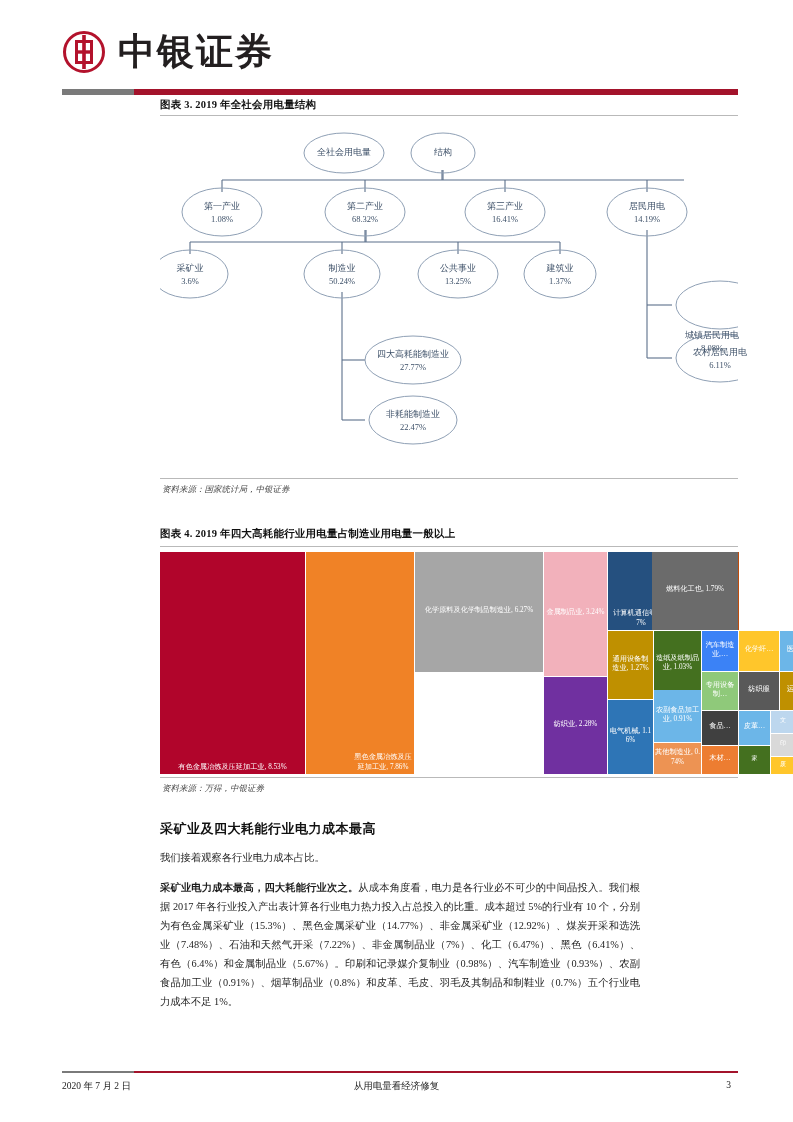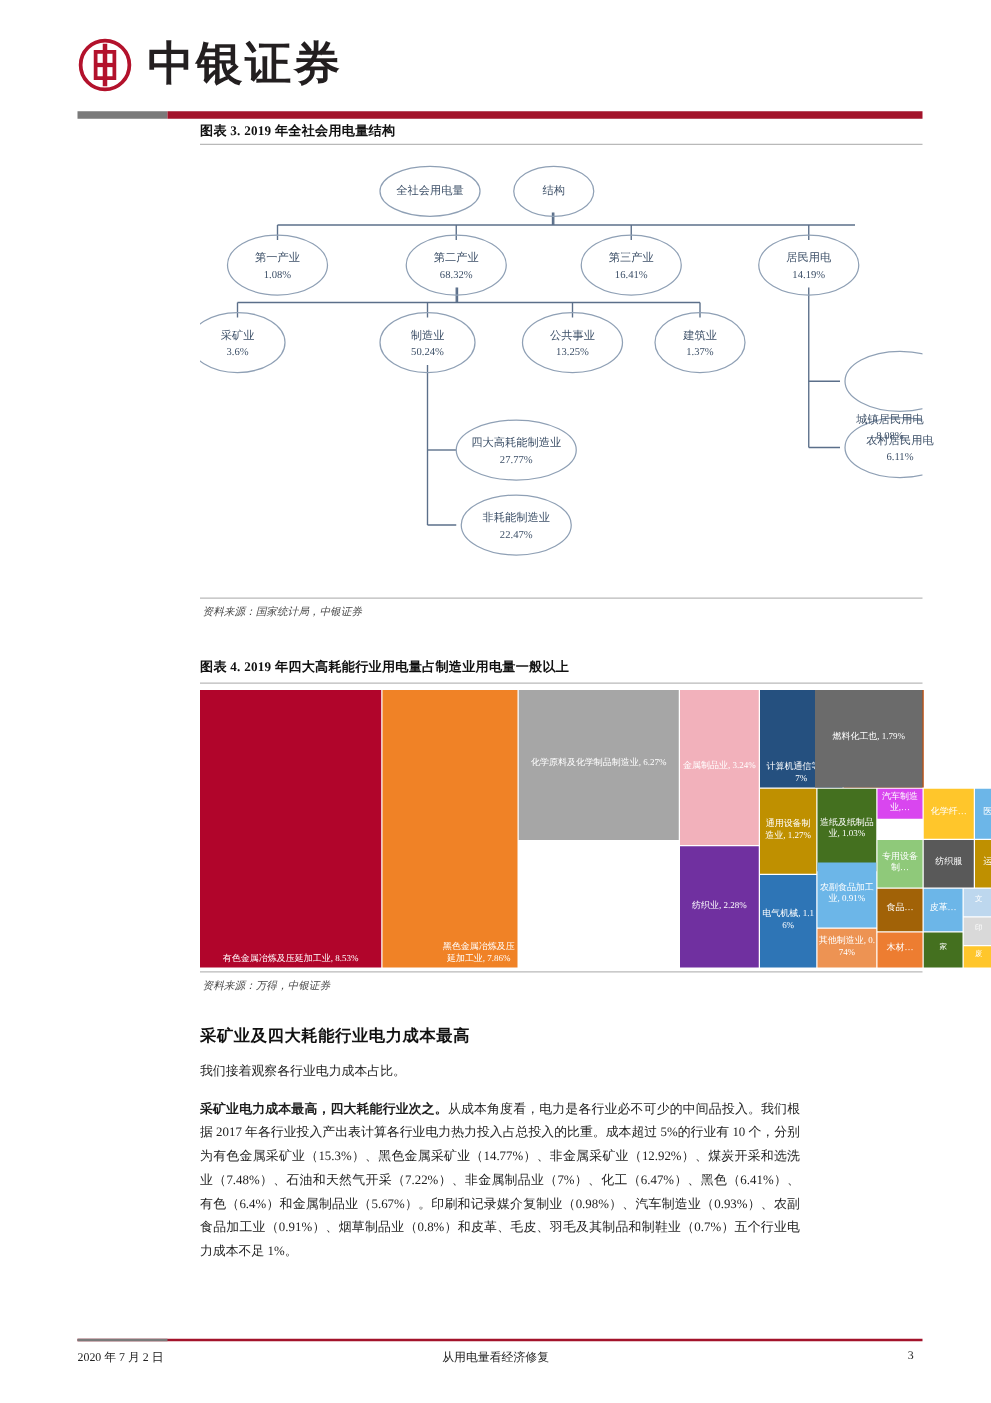--- a/index.html
+++ b/index.html
@@ -276,33 +276,33 @@
       </div>
 
     <div class="tm-cell mid" style="left:494px;top:138px;width:47px;height:52px;background:#6cb6e8;">
       <span class="tm-txt">农副食品加工业, 0.91%</span>
       </div>
 
     <div class="tm-cell mid" style="left:494px;top:191px;width:47px;height:31px;background:#ed9353;">
       <span class="tm-txt">其他制造业, 0.74%</span>
       </div>
 
-    <div class="tm-cell mid" style="left:542px;top:79px;width:36px;height:24px;background:#d946ef;">
+    <div class="tm-cell mid" style="left:542px;top:79px;width:36px;height:40px;background:#3b82f6;">
       <span class="tm-txt">汽车制造业,…</span>
       </div>
 
     <div class="tm-cell mid" style="left:579px;top:79px;width:0;height:0;"></div>
 
     <div class="tm-cell mid" style="left:579px;top:79px;width:0;height:0;"></div>
 
     <div class="tm-cell mid" style="left:542px;top:120px;width:36px;height:38px;background:#8fc97a;">
       <span class="tm-txt">专用设备制…</span>
       </div>
 
-    <div class="tm-cell mid" style="left:542px;top:159px;width:36px;height:34px;background:#a16207;">
+    <div class="tm-cell mid" style="left:542px;top:159px;width:36px;height:34px;background:#404040;">
       <span class="tm-txt">食品…</span>
       </div>
 
     <div class="tm-cell mid" style="left:542px;top:194px;width:36px;height:28px;background:#ed7d31;">
       <span class="tm-txt">木材…</span>
       </div>
 
     <div class="tm-cell mid" style="left:504px;top:0;width:0;height:0;"></div>
 
     <div class="tm-cell mid" style="left:0;top:0;width:0;height:0;"></div>

